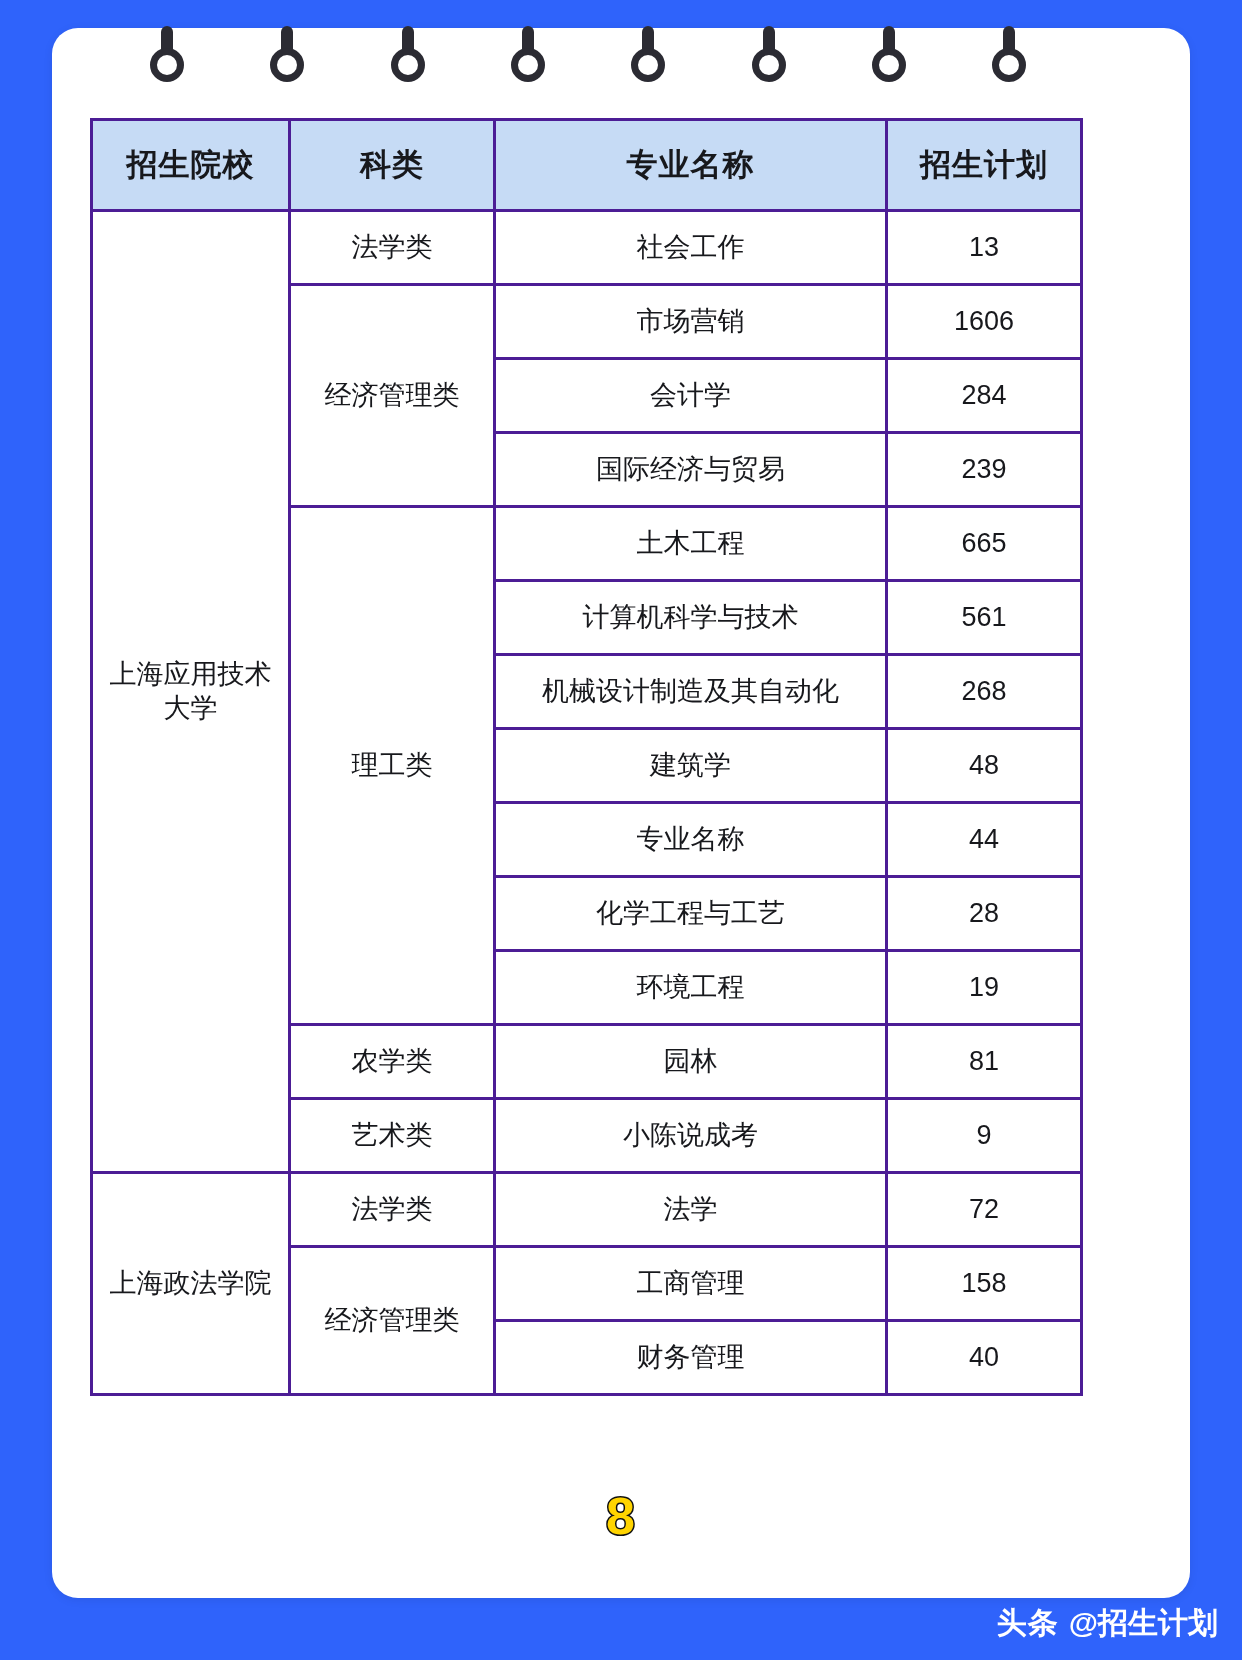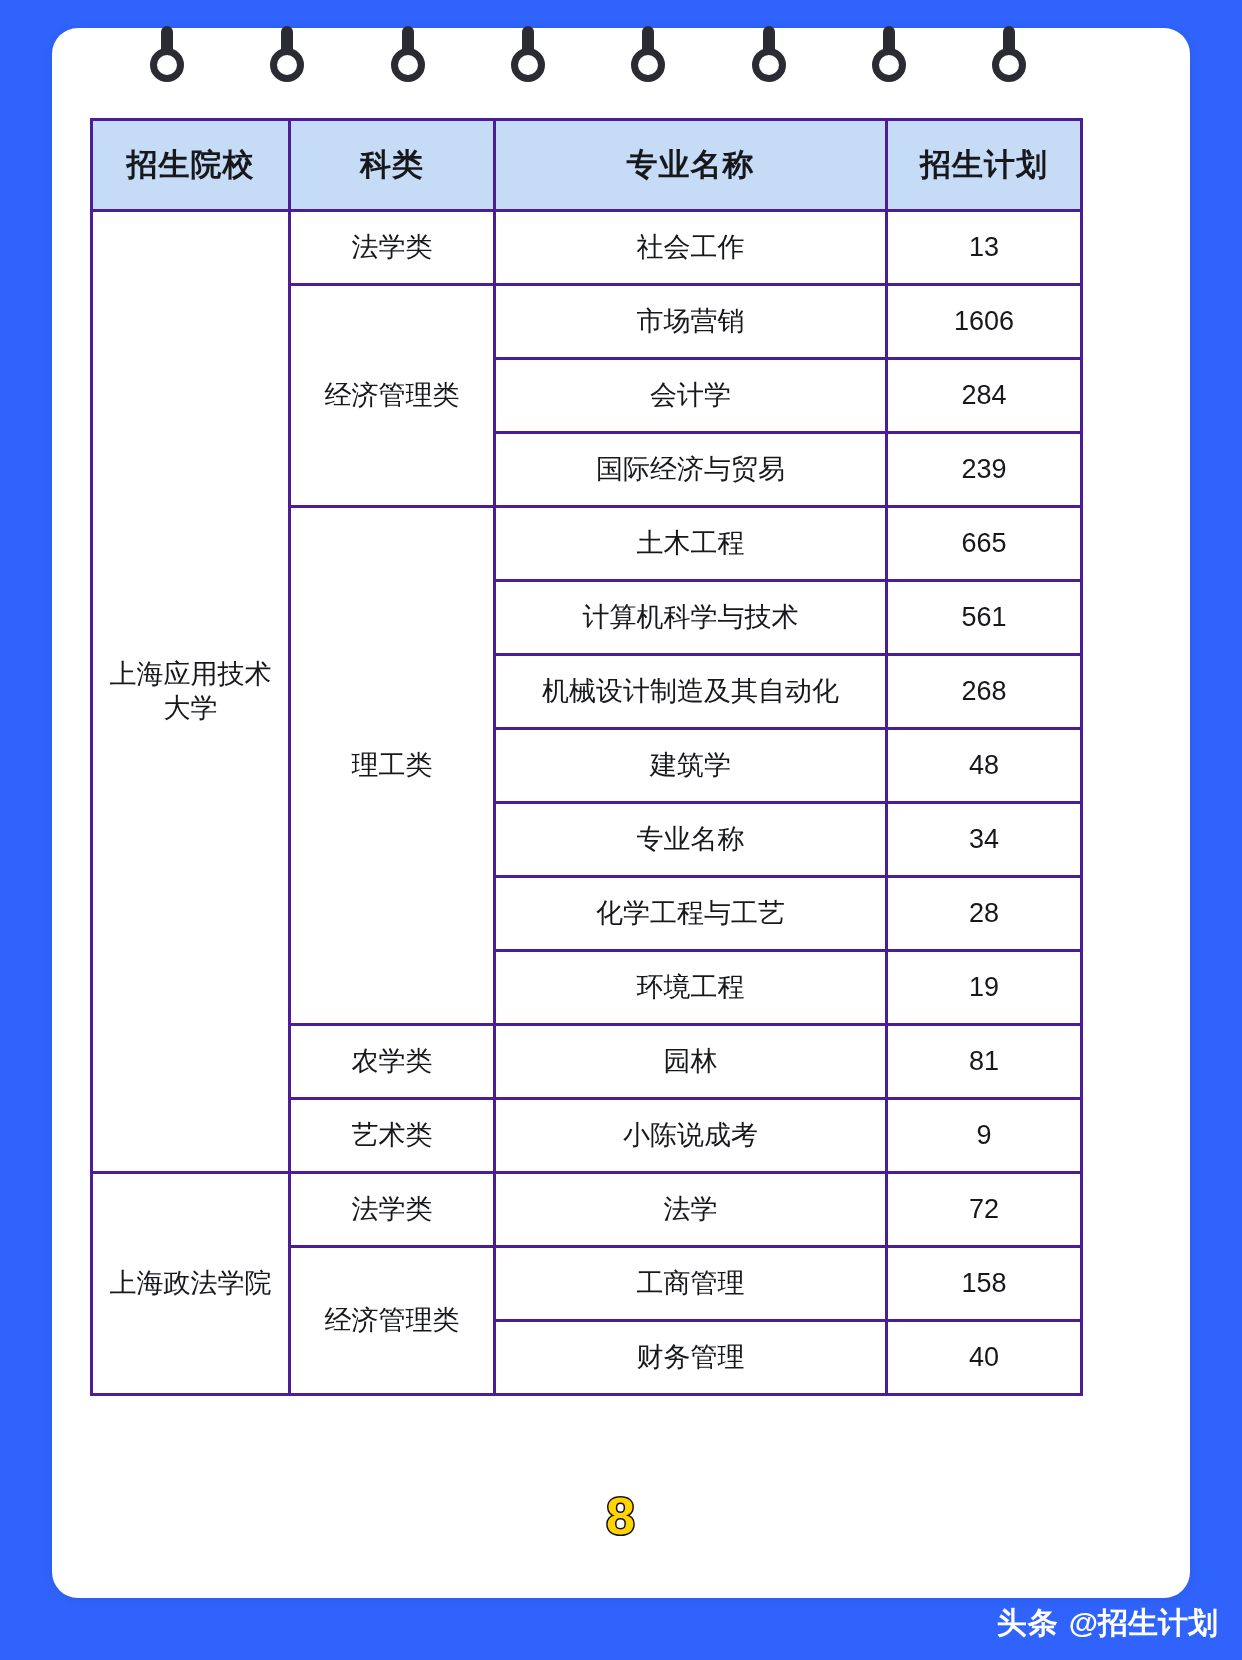--- a/index.html
+++ b/index.html
@@ -229,21 +229,21 @@
       <tr>
         <td class="major-cell">机械设计制造及其自动化</td>
         <td class="plan-cell">268</td>
       </tr>
       <tr>
         <td class="major-cell">建筑学</td>
         <td class="plan-cell">48</td>
       </tr>
       <tr>
         <td class="major-cell">专业名称</td>
-        <td class="plan-cell">34</td>
+        <td class="plan-cell">44</td>
       </tr>
       <tr>
         <td class="major-cell">化学工程与工艺</td>
         <td class="plan-cell">28</td>
       </tr>
       <tr>
         <td class="major-cell">环境工程</td>
         <td class="plan-cell">19</td>
       </tr>
       <tr>

